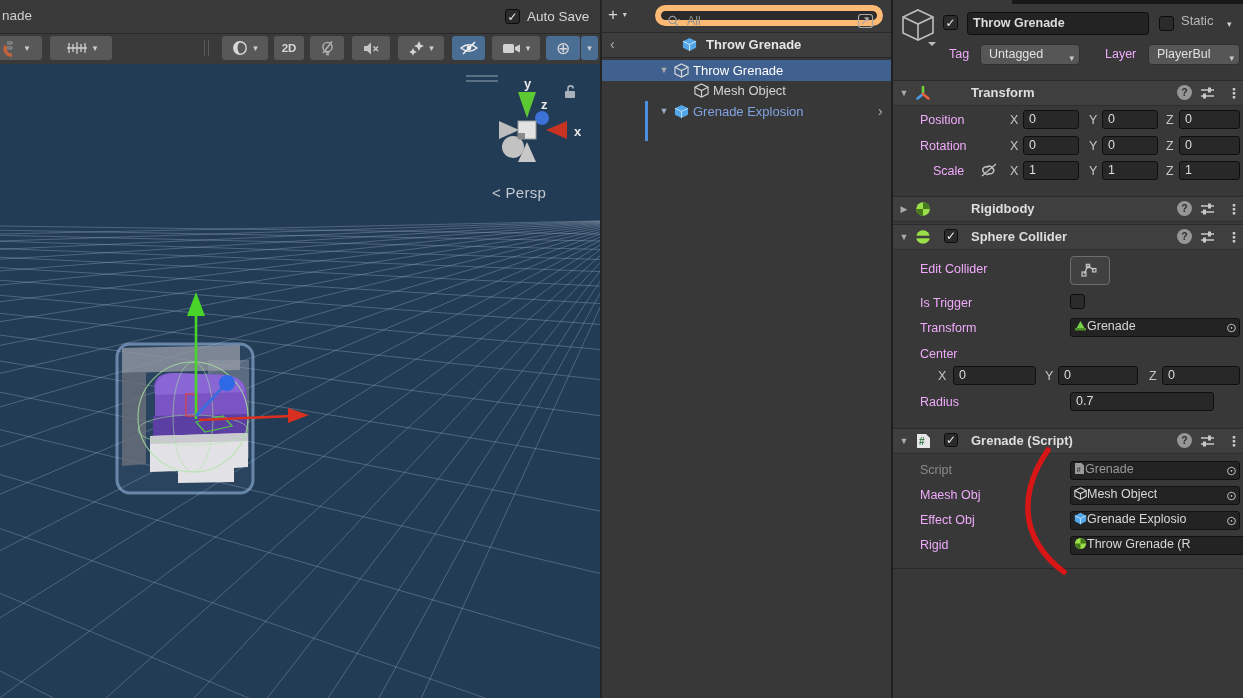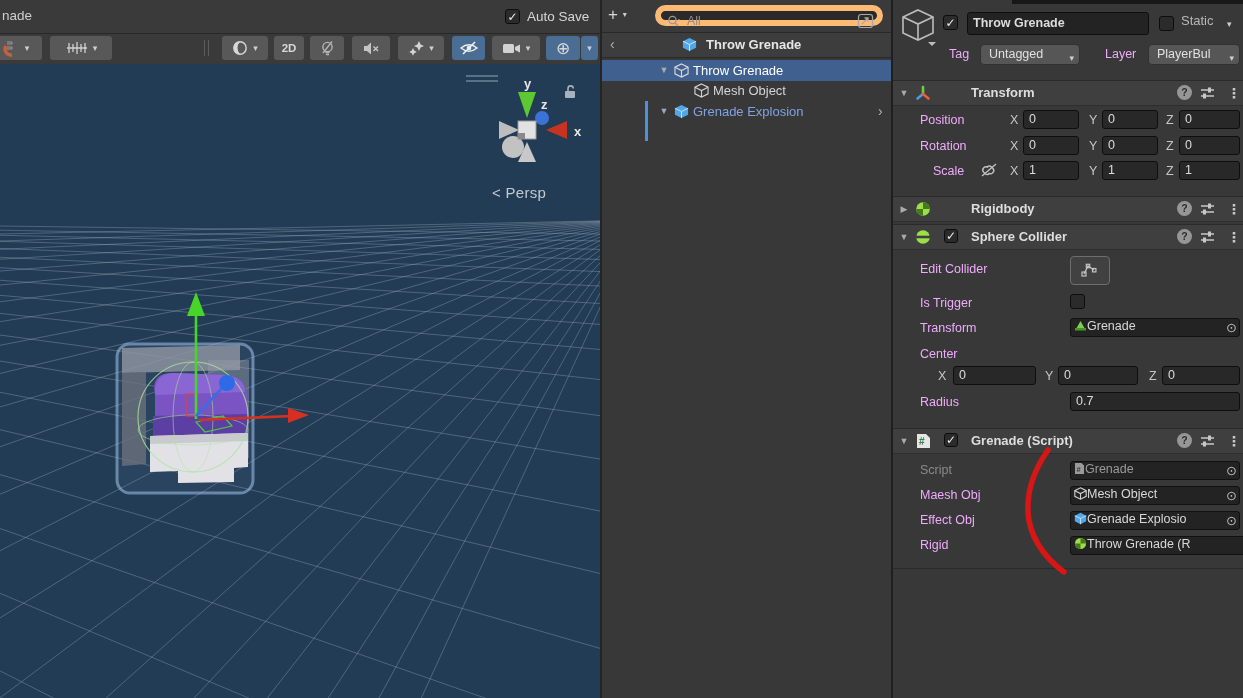--- a/index.html
+++ b/index.html
@@ -415,21 +415,21 @@
       <span class="sel">⊙</span>
     </div>
     <span class="a tx" style="left:27px;top:347px">Center</span>
     <span class="a axl" style="left:45px;top:369px">X</span>
     <div class="a numf" style="left:60px;top:366px;width:83px">0</div>
     <span class="a axl" style="left:152px;top:369px">Y</span>
     <div class="a numf" style="left:165px;top:366px;width:80px">0</div>
     <span class="a axl" style="left:256px;top:369px">Z</span>
     <div class="a numf" style="left:269px;top:366px;width:78px">0</div>
     <span class="a tx" style="left:27px;top:395px">Radius</span>
-    <div class="a numf" style="left:177px;top:392px;width:170px">0.7</div>
+    <div class="a numf" style="left:177px;top:392px;width:144px">0.7</div>
 
     <div class="a chead" style="top:428px">
       <span class="a htri" style="left:5px;top:7px">▼</span>
       <svg class="a" style="left:23px;top:4px" width="15" height="16" viewBox="0 0 15 16">
         <path d="M1 1 h9 l4 4 v10 h-13 z" fill="#e6e6e6"></path>
         <text x="3" y="12" font-size="10" font-weight="bold" fill="#3a7a4a">#</text>
       </svg>
       <span class="a cb" style="left:51px;top:4px;width:14px;height:14px;line-height:13px">✓</span>
       <span class="a ctit" style="left:78px;top:4px">Grenade (Script)</span>
       <span class="a hic" style="left:284px;top:4px">?</span>

